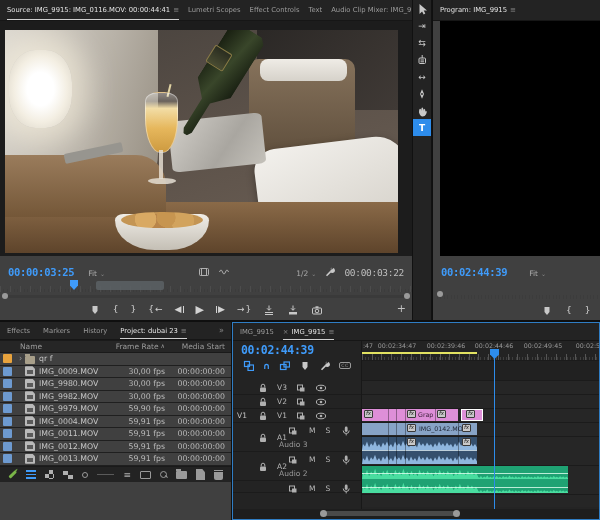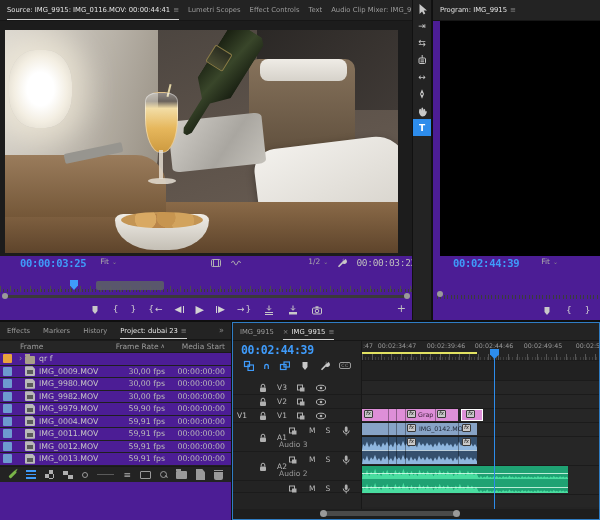--- a/index.html
+++ b/index.html
@@ -1,20 +1,20 @@
 <!DOCTYPE html>
 <html><head>
 <meta charset="utf-8">
 <style>
   *{margin:0;padding:0;box-sizing:border-box}
   html,body{width:600px;height:520px;overflow:hidden;background:#0f0f0f;
     font-family:"DejaVu Sans","Liberation Sans",sans-serif;color:#c2c2c2;
     -webkit-font-smoothing:antialiased}
   .app{position:relative;width:600px;height:520px;background:#0f0f0f}
-  .panel{position:absolute;background:#4c1d95;overflow:hidden}
+  .panel{position:absolute;background:#404040;overflow:hidden}
 
   
   .tabbar{height:21px;display:flex;align-items:center;gap:9px;padding:0 7px;
     background:#232323;border-bottom:1px solid #161616;font-size:6.8px;color:#9b9b9b;
     white-space:nowrap;overflow:hidden}
   .tab{display:flex;align-items:center;gap:3px;height:100%;cursor:default}
   .tab.active{color:#e4e4e4;box-shadow:inset 0 -1px 0 #cfcfcf}
   .menu-glyph{font-size:7px;color:#8a8a8a}
   .ovf{margin-left:auto;color:#8a8a8a;font-size:8px}
   .mono{font-family:"DejaVu Sans Mono","Liberation Mono",monospace}
@@ -24,22 +24,22 @@
   .chev{font-size:6px;color:#8a8a8a}
   .svgi{display:block}
   .ic{display:inline-flex;align-items:center;justify-content:center}
 
   
   #source-panel{left:0;top:0;width:412px;height:320px}
   #source-video{position:absolute;top:21px;left:0;width:412px;height:235px;background:#1c1c1c}
   .photo{position:absolute;left:5px;top:9px;width:393px;height:223px;overflow:hidden;
     background:linear-gradient(160deg,#45403c 0%,#5a5048 45%,#6e6156 100%)}
   .ph{position:absolute}
-  .mon-row1{position:absolute;left:12px;top:257px;width:100%;height:21px;display:flex;
-    align-items:flex-start;padding:0 8px;gap:8px}
+  .mon-row1{position:absolute;left:0;top:257px;width:100%;height:21px;display:flex;
+    align-items:flex-end;padding:0 8px;gap:8px}
   .scrubrow{position:absolute;left:0;top:279px;width:100%;height:13px;
     background:
       repeating-linear-gradient(90deg,#4c4c4c 0 1px,transparent 1px 10px) 0 100%/100% 6px no-repeat,
       repeating-linear-gradient(90deg,#3c3c3c 0 1px,transparent 1px 3.4px) 0 100%/100% 3px no-repeat}
   .hscroll{position:absolute;left:2px;top:293px;width:calc(100% - 4px);height:6px}
   .hs-track{position:absolute;left:3px;right:3px;top:2px;height:3px;background:#3a3a3a;border-radius:2px}
   .hs-dot{position:absolute;top:0;width:6px;height:6px;border-radius:50%;background:#9a9a9a}
   .transport{position:absolute;left:0;top:300px;width:100%;height:19px;display:flex;
     align-items:center;justify-content:center;gap:12px;color:#d2d2d2;font-size:9px}
   .tbtn{display:inline-flex;align-items:center;gap:1px;line-height:1}
@@ -437,21 +437,21 @@
       <div class="tab active">
         <span>Project: dubai 23</span>
         <span class="menu-glyph">≡</span>
       </div>
       <span class="ovf">»</span>
     </div>
 
 
 
     <div class="colhead">
-      <span class="c-name">Frame</span>
+      <span class="c-name">Name</span>
       <span class="c-rate">
         <span>Frame Rate</span>
         <span style="font-size:6px">∧</span>
       </span>
       <span class="c-start">Media Start</span>
     </div>
 
     <div class="rows">
       <div class="prow">
         <span class="chip" style="background:#e8a33d"></span>

